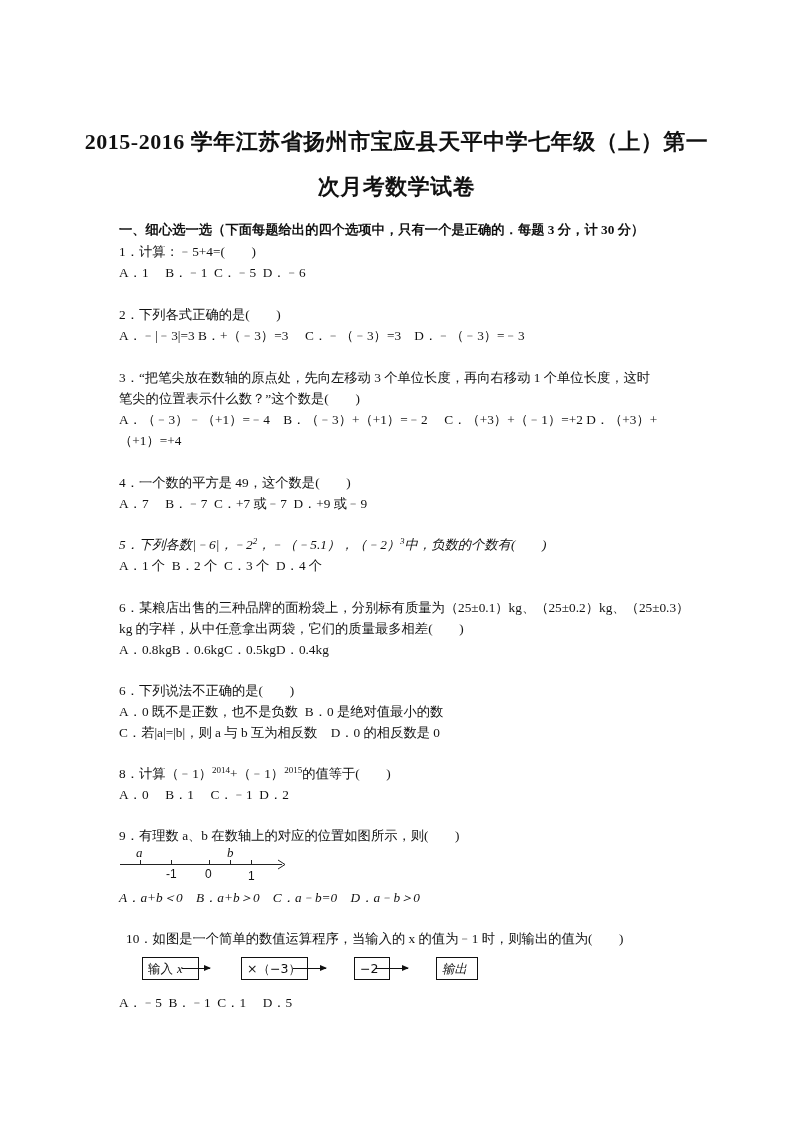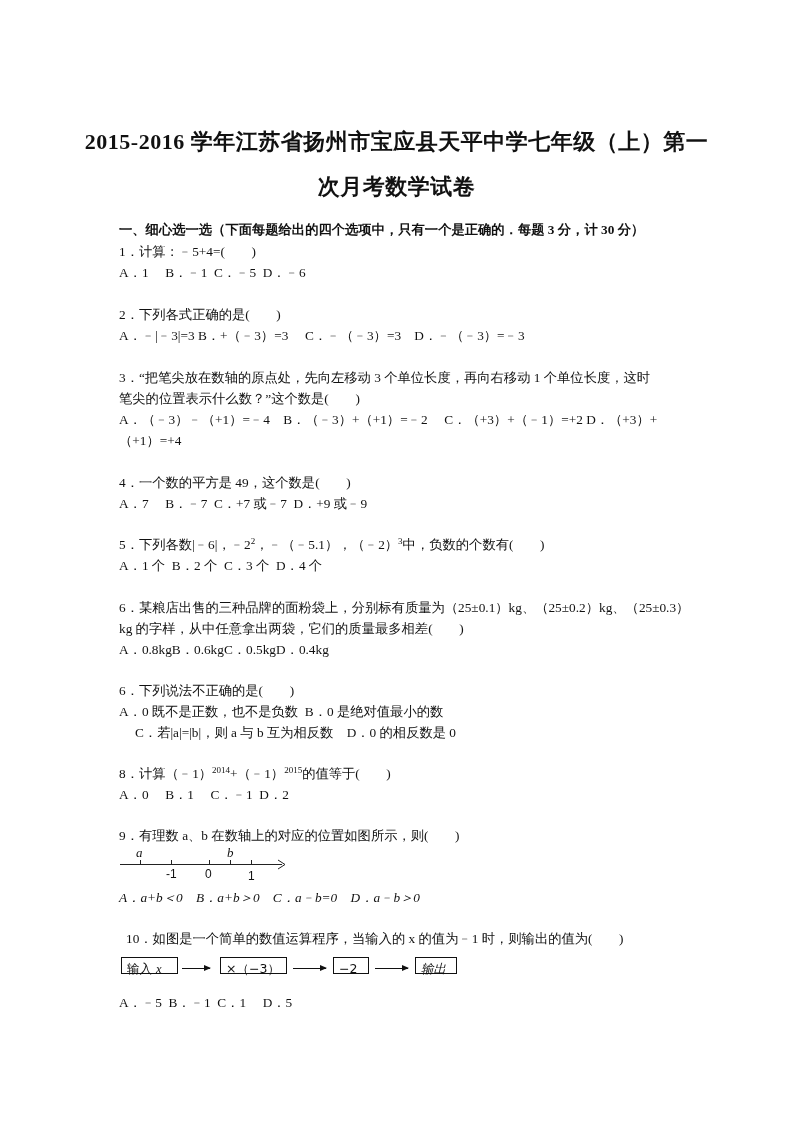--- a/index.html
+++ b/index.html
@@ -10,22 +10,22 @@
   .line { position: absolute; left: 119px; font-size: 13.3px; white-space: pre; line-height: 16px; }
   .bold { font-weight: bold; }
   sup { font-size: 9px; vertical-align: 5px; line-height: 0; }
   .numline { position: absolute; left: 117px; top: 845px; width: 180px; height: 40px; }
   .numline .axis { position: absolute; left: 3px; top: 19px; width: 162px; height: 1px; background: #222; }
   .numline .tick { position: absolute; top: 15px; width: 1px; height: 5px; background: #222; }
   .numline .lbl { position: absolute; font-family: "Liberation Sans", "DejaVu Sans", sans-serif; font-size: 12px; }
   .numline .var { position: absolute; font-family: "Liberation Serif", serif; font-style: italic; font-size: 13px; }
   .numline svg { position: absolute; left: 160px; top: 14px; }
   .flow { position: absolute; top: 957px; height: 26px; }
-  .fbox { position: absolute; top: 0; height: 17px; border: 1px solid #111; box-sizing: border-box;
-          font-family: "DejaVu Sans", sans-serif; font-size: 12.5px; line-height: 21px; padding-left: 5px; white-space: pre; }
+  .fbox { position: absolute; top: 0; height: 23px; border: 1px solid #111; box-sizing: border-box;
+          font-family: "DejaVu Sans", sans-serif; font-size: 12.5px; line-height: 21px; padding-left: 5px; white-space: pre; margin-left: 21px; }
   .farrow { position: absolute; top: 11px; height: 1px; background: #111; }
   .farrow::after { content: ""; position: absolute; right: -1px; top: -3px;
                    border-left: 7px solid #111; border-top: 3.5px solid transparent; border-bottom: 3.5px solid transparent; }
   .ital { font-style: italic; font-family: "Liberation Serif", serif; }
 </style>
 </head>
 <body>
 
 <div class="title" style="top:127px;">2015-2016 学年江苏省扬州市宝应县天平中学七年级（上）第一</div>
 <div class="title" style="top:172px;">次月考数学试卷</div>
@@ -39,30 +39,30 @@
 <div class="line" style="top:328px;">A．﹣|﹣3|=3 B．+（﹣3）=3　 C．﹣（﹣3）=3　D．﹣（﹣3）=﹣3</div>
 
 <div class="line" style="top:370px;">3．“把笔尖放在数轴的原点处，先向左移动 3 个单位长度，再向右移动 1 个单位长度，这时</div>
 <div class="line" style="top:391px;">笔尖的位置表示什么数？”这个数是(　　)</div>
 <div class="line" style="top:412px;">A．（﹣3）﹣（+1）=﹣4　B．（﹣3）+（+1）=﹣2　 C．（+3）+（﹣1）=+2 D．（+3）+</div>
 <div class="line" style="top:433px;">（+1）=+4</div>
 
 <div class="line" style="top:475px;">4．一个数的平方是 49，这个数是(　　)</div>
 <div class="line" style="top:496px;">A．7　 B．﹣7  C．+7 或﹣7  D．+9 或﹣9</div>
 
-<div class="line" style="top:537px;"><span>5．下列各数|﹣6|，﹣2</span><sup>2</sup><span>，﹣（﹣5.1），（﹣2）</span><sup>3</sup><span>中，负数的个数有(　　)</span></div>
+<div class="line" style="top:537px;font-style:italic;"><span>5．下列各数|﹣6|，﹣2</span><sup>2</sup><span>，﹣（﹣5.1），（﹣2）</span><sup>3</sup><span>中，负数的个数有(　　)</span></div>
 <div class="line" style="top:558px;">A．1 个  B．2 个  C．3 个  D．4 个</div>
 
 <div class="line" style="top:600px;">6．某粮店出售的三种品牌的面粉袋上，分别标有质量为（25±0.1）kg、（25±0.2）kg、（25±0.3）</div>
 <div class="line" style="top:621px;">kg 的字样，从中任意拿出两袋，它们的质量最多相差(　　)</div>
 <div class="line" style="top:642px;">A．0.8kgB．0.6kgC．0.5kgD．0.4kg</div>
 
 <div class="line" style="top:683px;">6．下列说法不正确的是(　　)</div>
 <div class="line" style="top:704px;">A．0 既不是正数，也不是负数  B．0 是绝对值最小的数</div>
-<div class="line" style="top:725px;margin-left:16px;">C．若|a|=|b|，则 a 与 b 互为相反数　D．0 的相反数是 0</div>
+<div class="line" style="top:725px;">C．若|a|=|b|，则 a 与 b 互为相反数　D．0 的相反数是 0</div>
 
 <div class="line" style="top:766px;"><span>8．计算（﹣1）</span><sup>2014</sup><span>+（﹣1）</span><sup>2015</sup><span>的值等于(　　)</span></div>
 <div class="line" style="top:787px;">A．0　 B．1　 C．﹣1  D．2</div>
 
 <div class="line" style="top:828px;">9．有理数 a、b 在数轴上的对应的位置如图所示，则(　　)</div>
 <div class="numline">
   <div class="axis"></div>
   <svg width="10" height="12" viewBox="0 0 10 12">
     <polyline points="1,1 8,5.5 1,10" fill="none" stroke="#222" stroke-width="1"></polyline>
   </svg>

